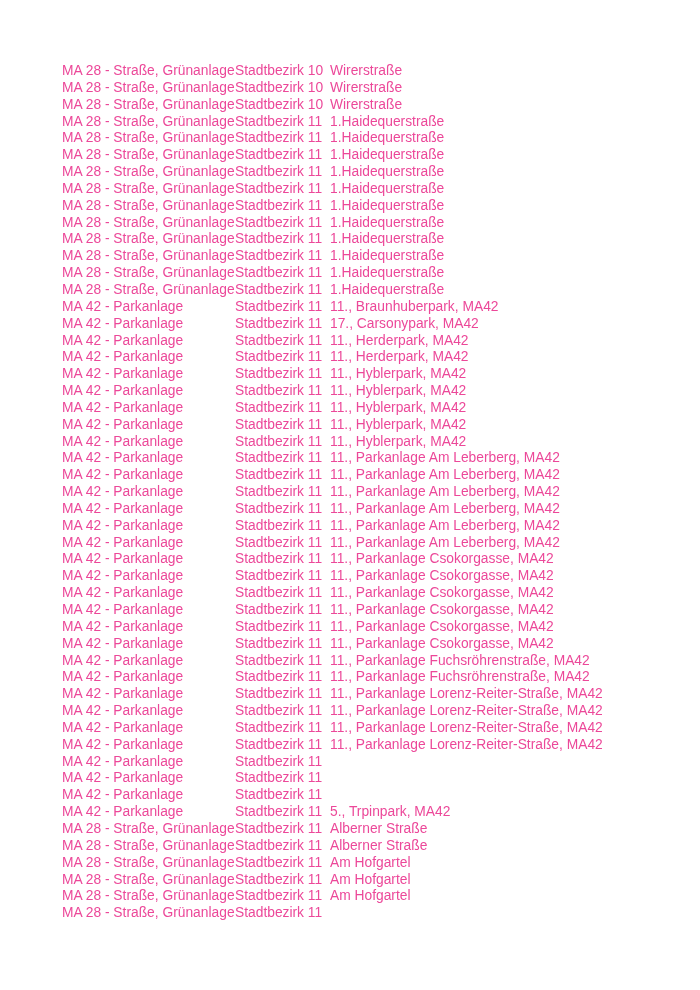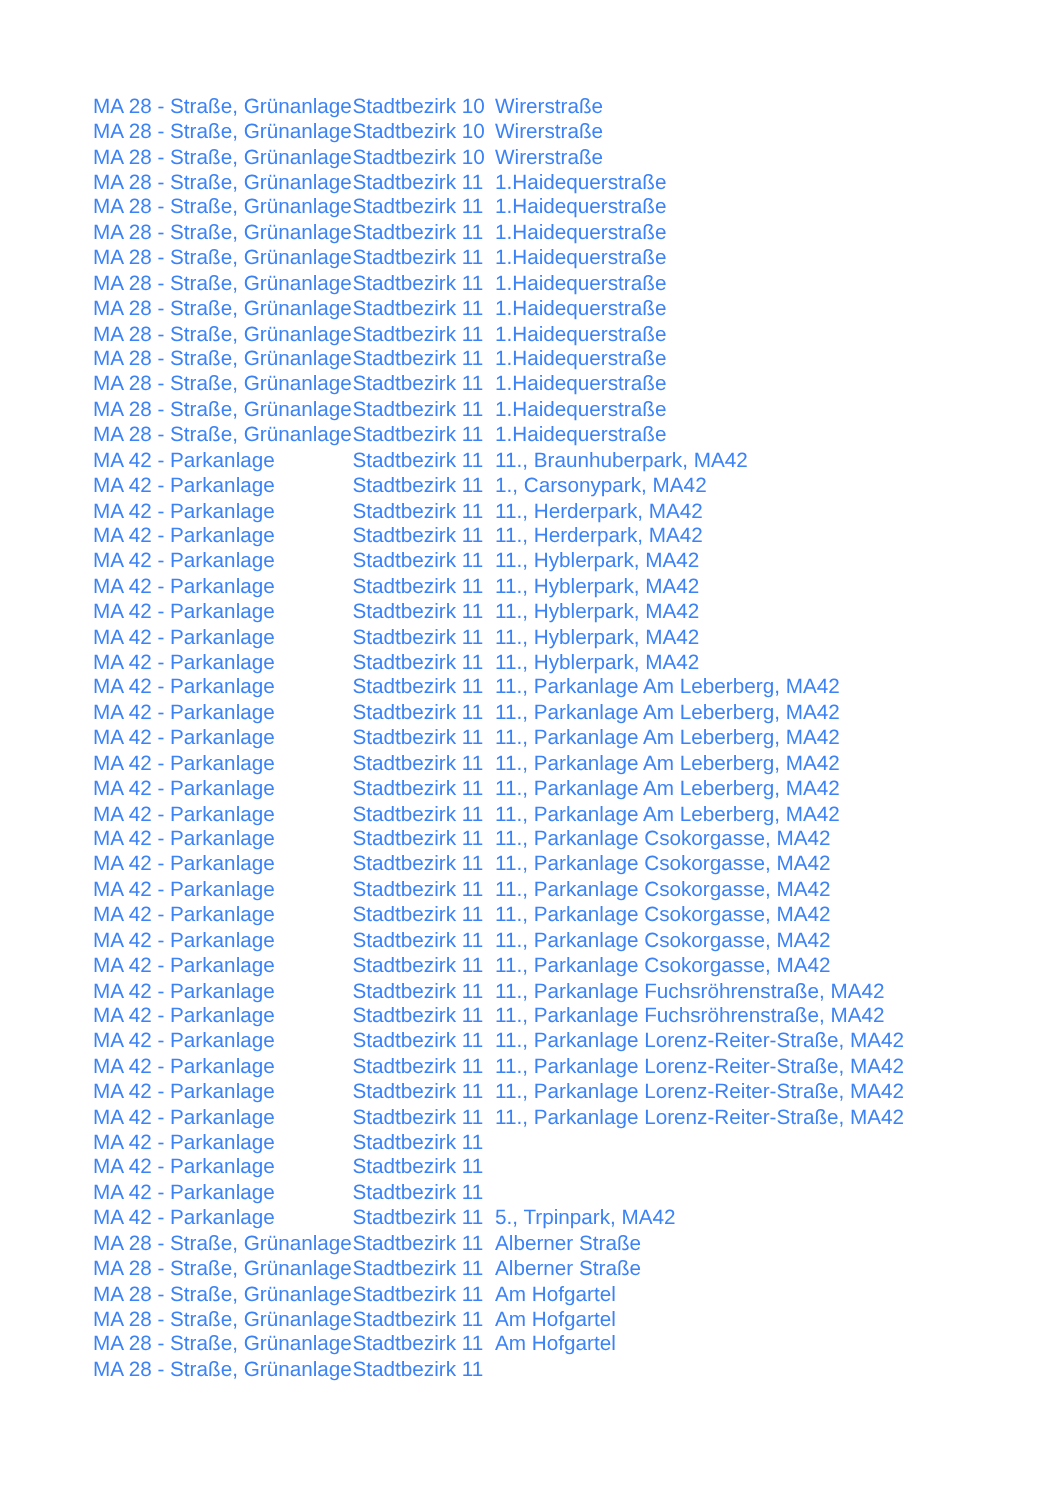--- a/index.html
+++ b/index.html
@@ -29,21 +29,21 @@
     white-space: nowrap;
   }
   .cell {
     display: block;
     overflow: visible;
   }
 </style>
 </head>
 <body style="background: rgb(255, 255, 255);">
 
-<div class="data-table" style="color: #3b82f6;">
+<div class="data-table" style="color: #ec4899;">
     <div class="row">
       <span class="cell c0">MA 28 - Straße, Grünanlage</span>
       <span class="cell c1">Stadtbezirk 10</span>
       <span class="cell c2">Wirerstraße</span>
     </div>
     <div class="row">
       <span class="cell c0">MA 28 - Straße, Grünanlage</span>
       <span class="cell c1">Stadtbezirk 10</span>
       <span class="cell c2">Wirerstraße</span>
     </div>
@@ -108,21 +108,21 @@
       <span class="cell c2">1.Haidequerstraße</span>
     </div>
     <div class="row">
       <span class="cell c0">MA 42 - Parkanlage</span>
       <span class="cell c1">Stadtbezirk 11</span>
       <span class="cell c2">11., Braunhuberpark, MA42</span>
     </div>
     <div class="row">
       <span class="cell c0">MA 42 - Parkanlage</span>
       <span class="cell c1">Stadtbezirk 11</span>
-      <span class="cell c2">1., Carsonypark, MA42</span>
+      <span class="cell c2">17., Carsonypark, MA42</span>
     </div>
     <div class="row">
       <span class="cell c0">MA 42 - Parkanlage</span>
       <span class="cell c1">Stadtbezirk 11</span>
       <span class="cell c2">11., Herderpark, MA42</span>
     </div>
     <div class="row">
       <span class="cell c0">MA 42 - Parkanlage</span>
       <span class="cell c1">Stadtbezirk 11</span>
       <span class="cell c2">11., Herderpark, MA42</span>

